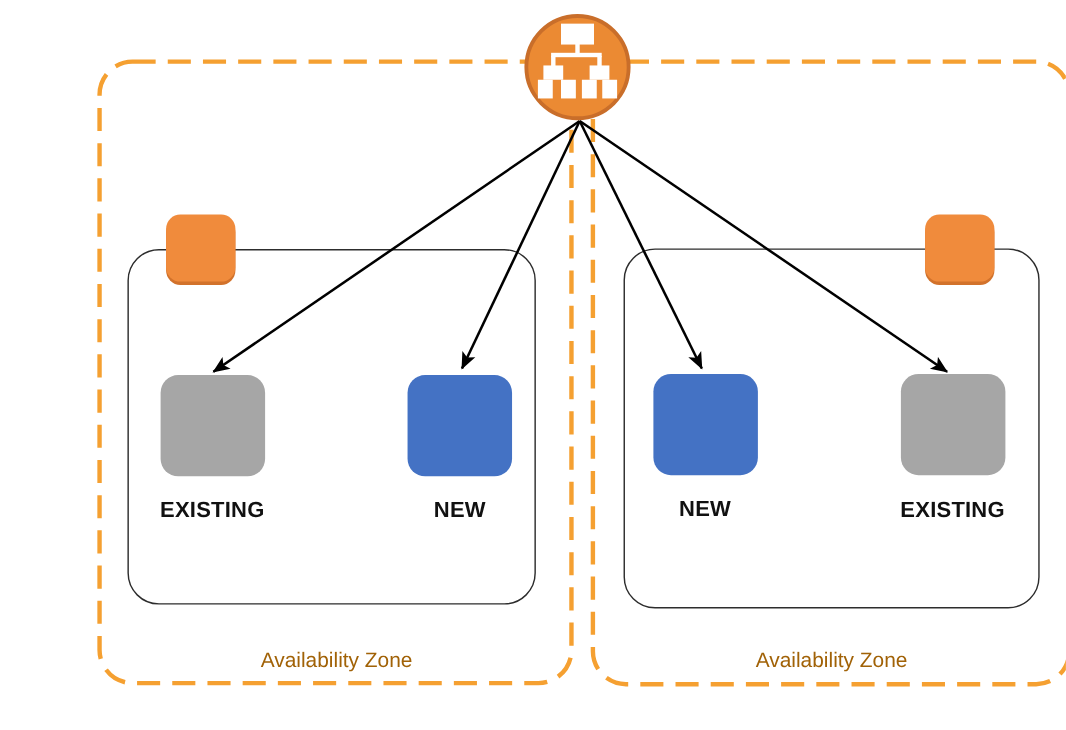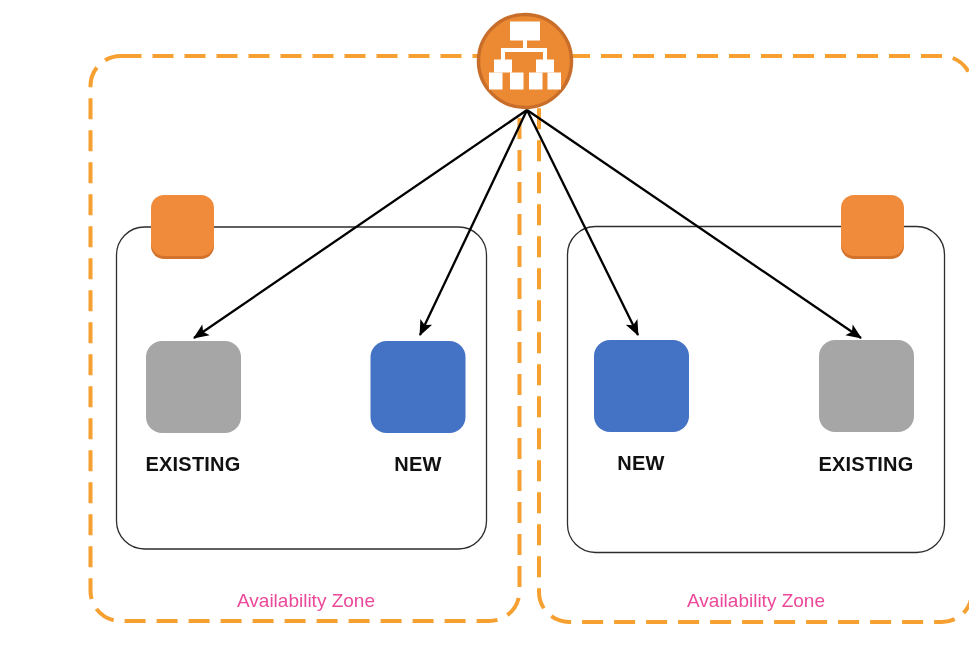--- a/index.html
+++ b/index.html
@@ -25,21 +25,21 @@
   .lbl-z1-existing { left: 64px;  top: 453px; }
   .lbl-z1-new      { left: 289px; top: 453px; }
   .lbl-z2-new      { left: 512px; top: 452px; }
   .lbl-z2-existing { left: 737px; top: 453px; }
   .az-label {
     position: absolute;
     width: 220px;
     text-align: center;
     font-size: 19px;
     font-weight: 400;
-    color: #ec4899;
+    color: #a16207;
   }
   .az-1 { left: 152px; top: 590px; }
   .az-2 { left: 602px; top: 590px; }
 </style>
 </head>
 <body>
 
 <div class="canvas">
 
   <svg class="layer" width="969" height="664" viewBox="0 0 969 664">

